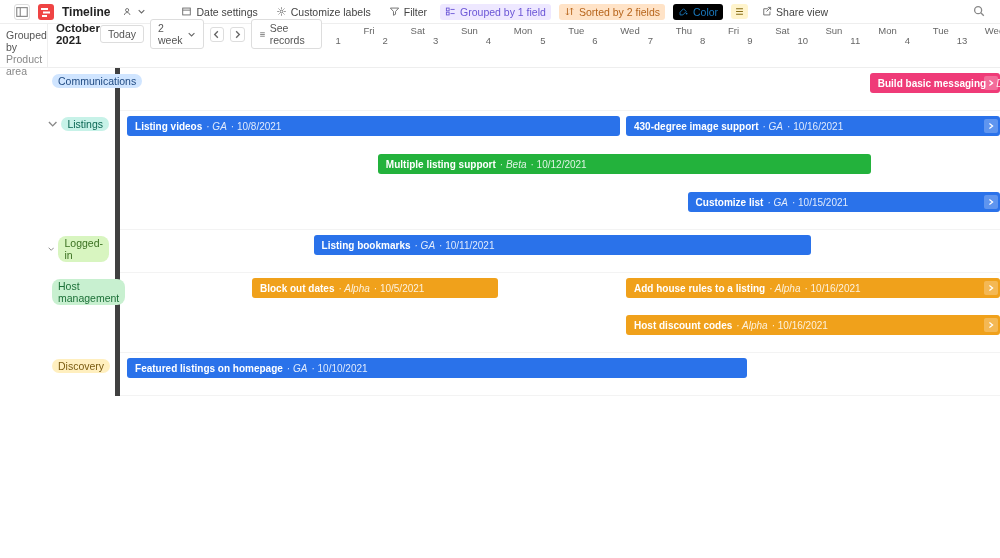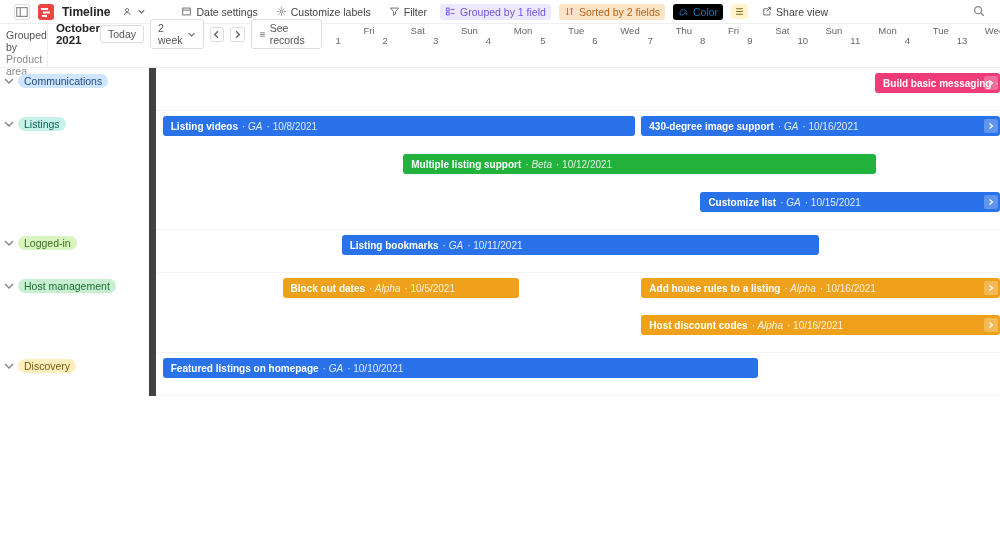--- a/index.html
+++ b/index.html
@@ -34,21 +34,21 @@
   .ctrl svg { width:9px; height:9px; }
   
   
   .dayhdr { height:24px; display:flex; }
   .daycell { flex:1; padding: 0 4px; font-size: 9.5px; color:#666; display:flex; flex-direction:column; justify-content:center; }
   .daycell .dow { line-height: 1; padding-left: 28px; }
   .daycell .dnum { line-height: 1.1; }
 
   
   .main { display:flex; }
-  .leftcol { width:156px; border-right:7px solid #404040; }
+  .leftcol { width:120px; border-right:5px solid #404040;padding-left:44px; }
   .rightcol { flex:1; position:relative; }
   .group-head { display:flex; align-items:center; gap:4px; padding: 6px 6px 6px 4px; font-size: 10.5px; }
   .chev { color:#888; }
   .gpill { padding: 1px 6px; border-radius: 8px; font-weight:500; font-size: 10.5px;}
   .g-blue { background:#d0e5ff; color:#204b83; }
   .g-teal { background:#c7f2e8; color:#0a6653; }
   .g-lime { background:#d8f5c0; color:#3a7020; }
   .g-green { background:#c8f0d0; color:#1c7037; }
   .g-yellow{ background:#ffefbf; color:#7a5b10; }
 

